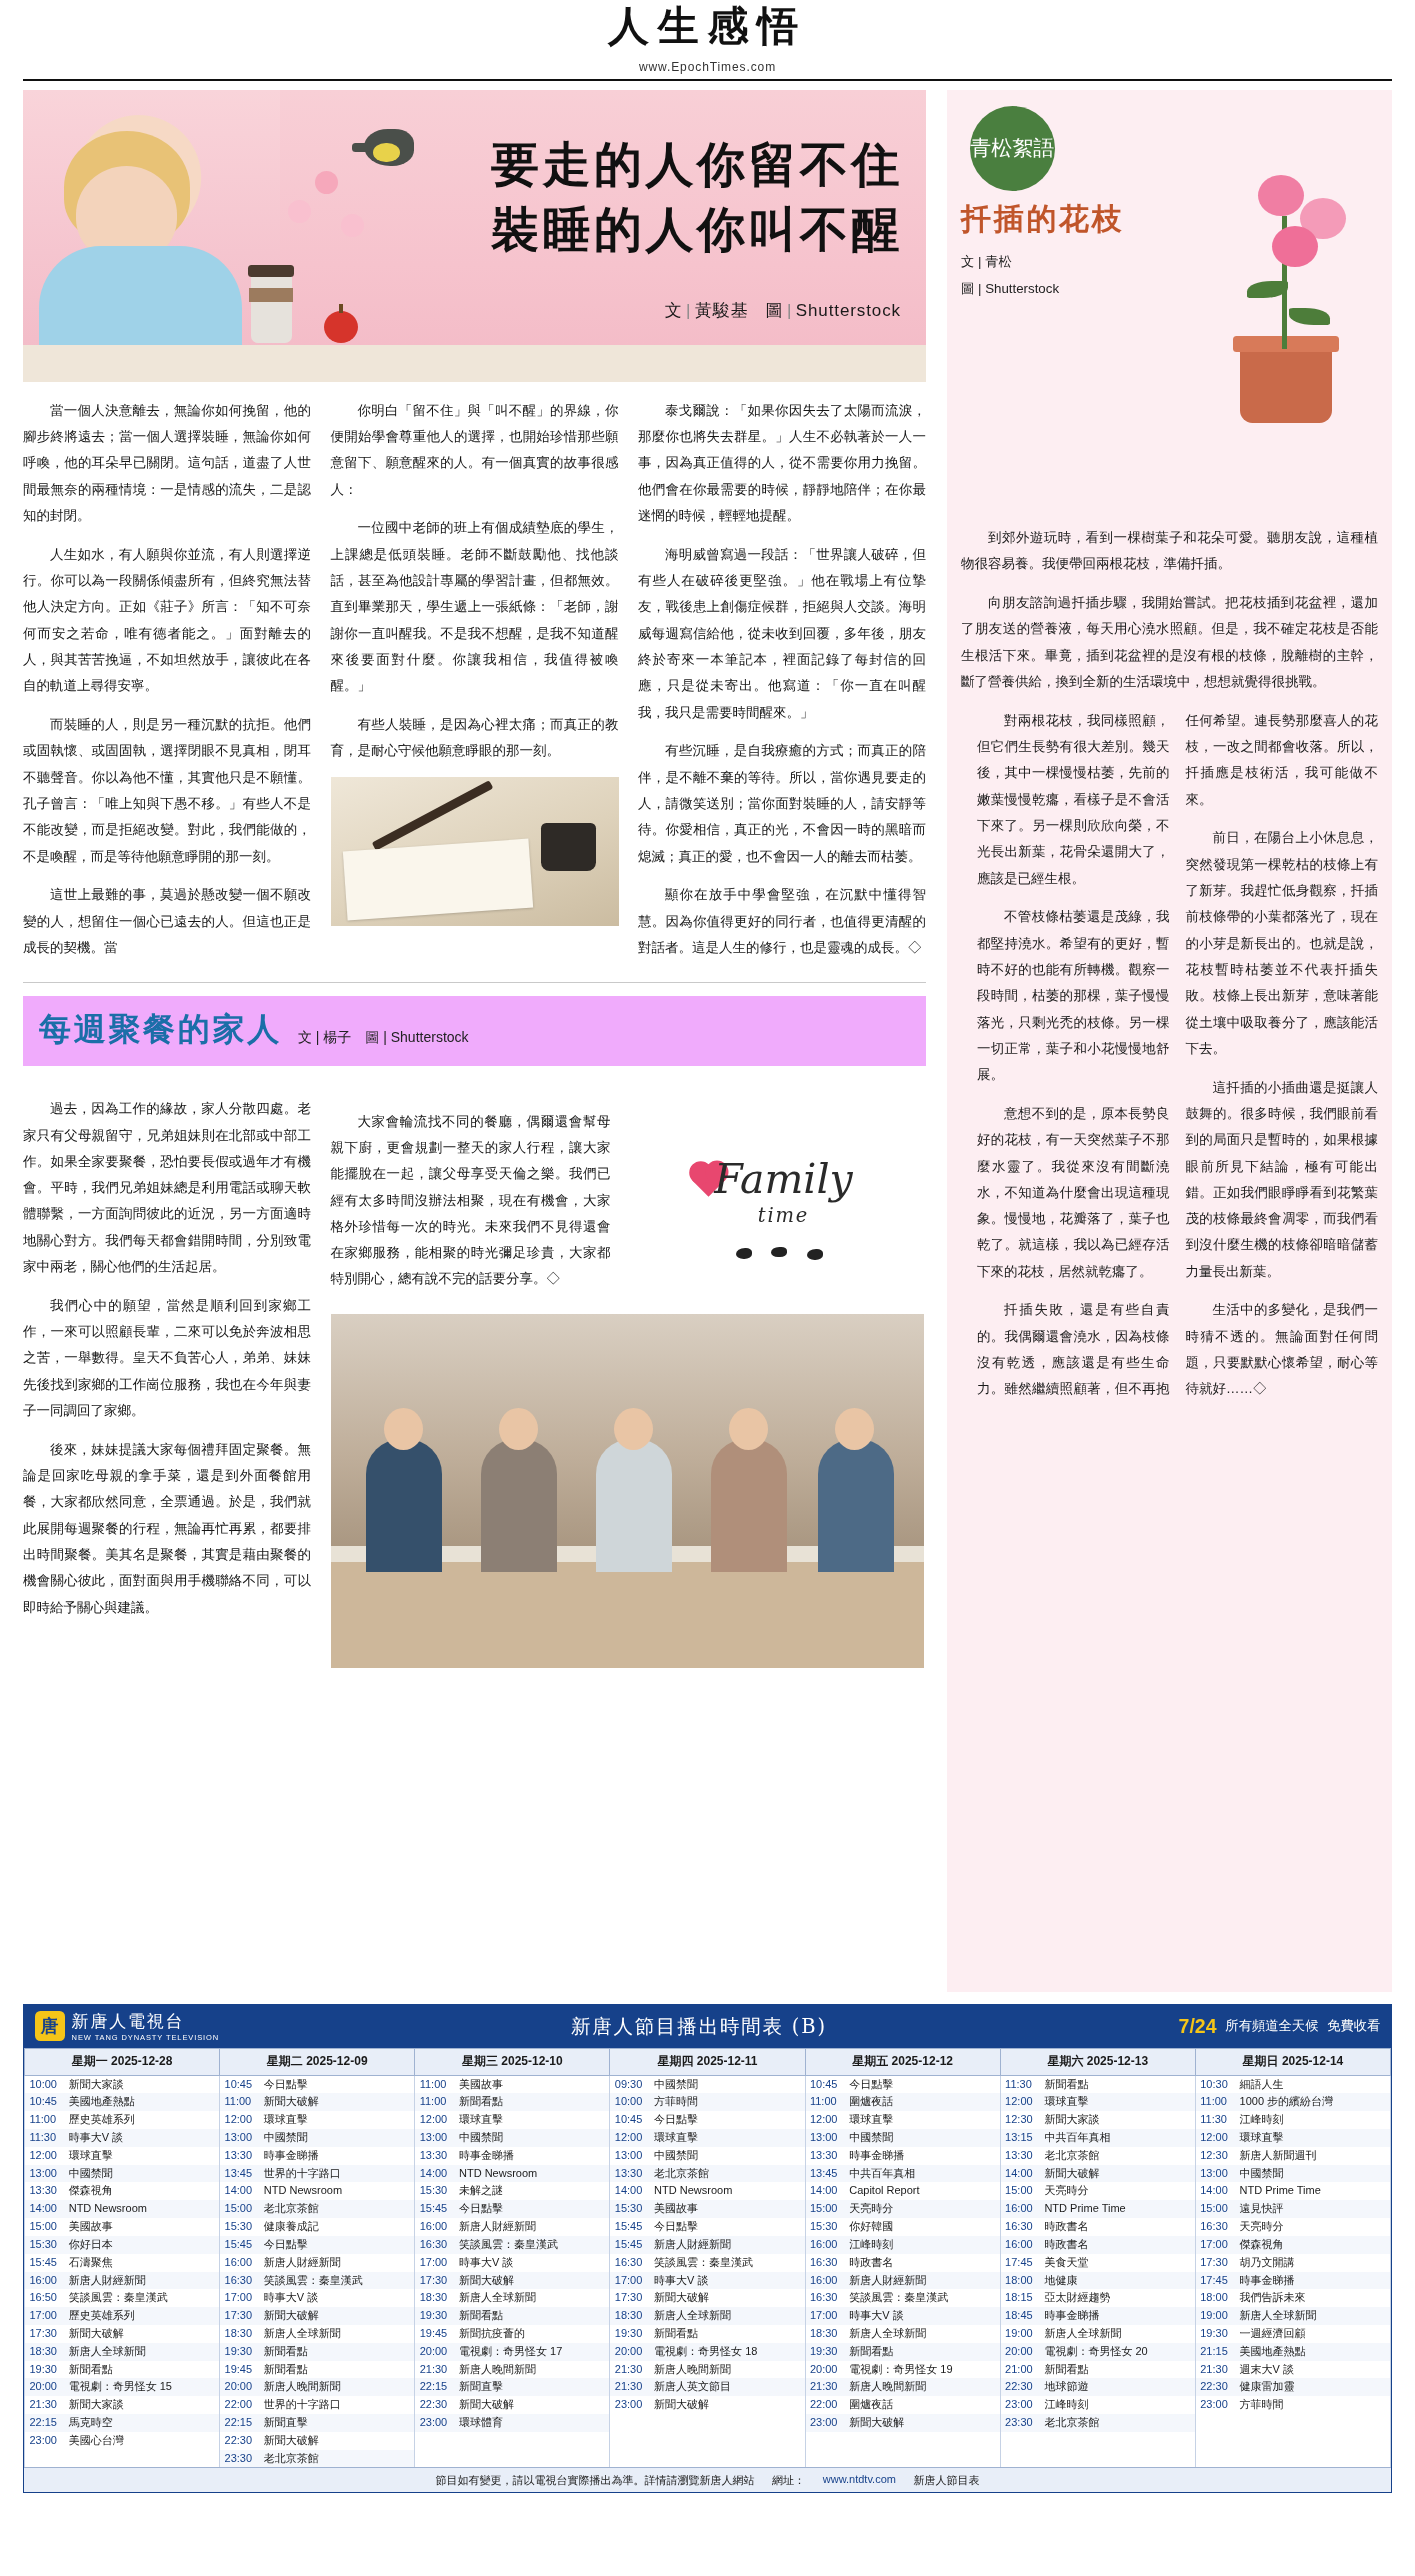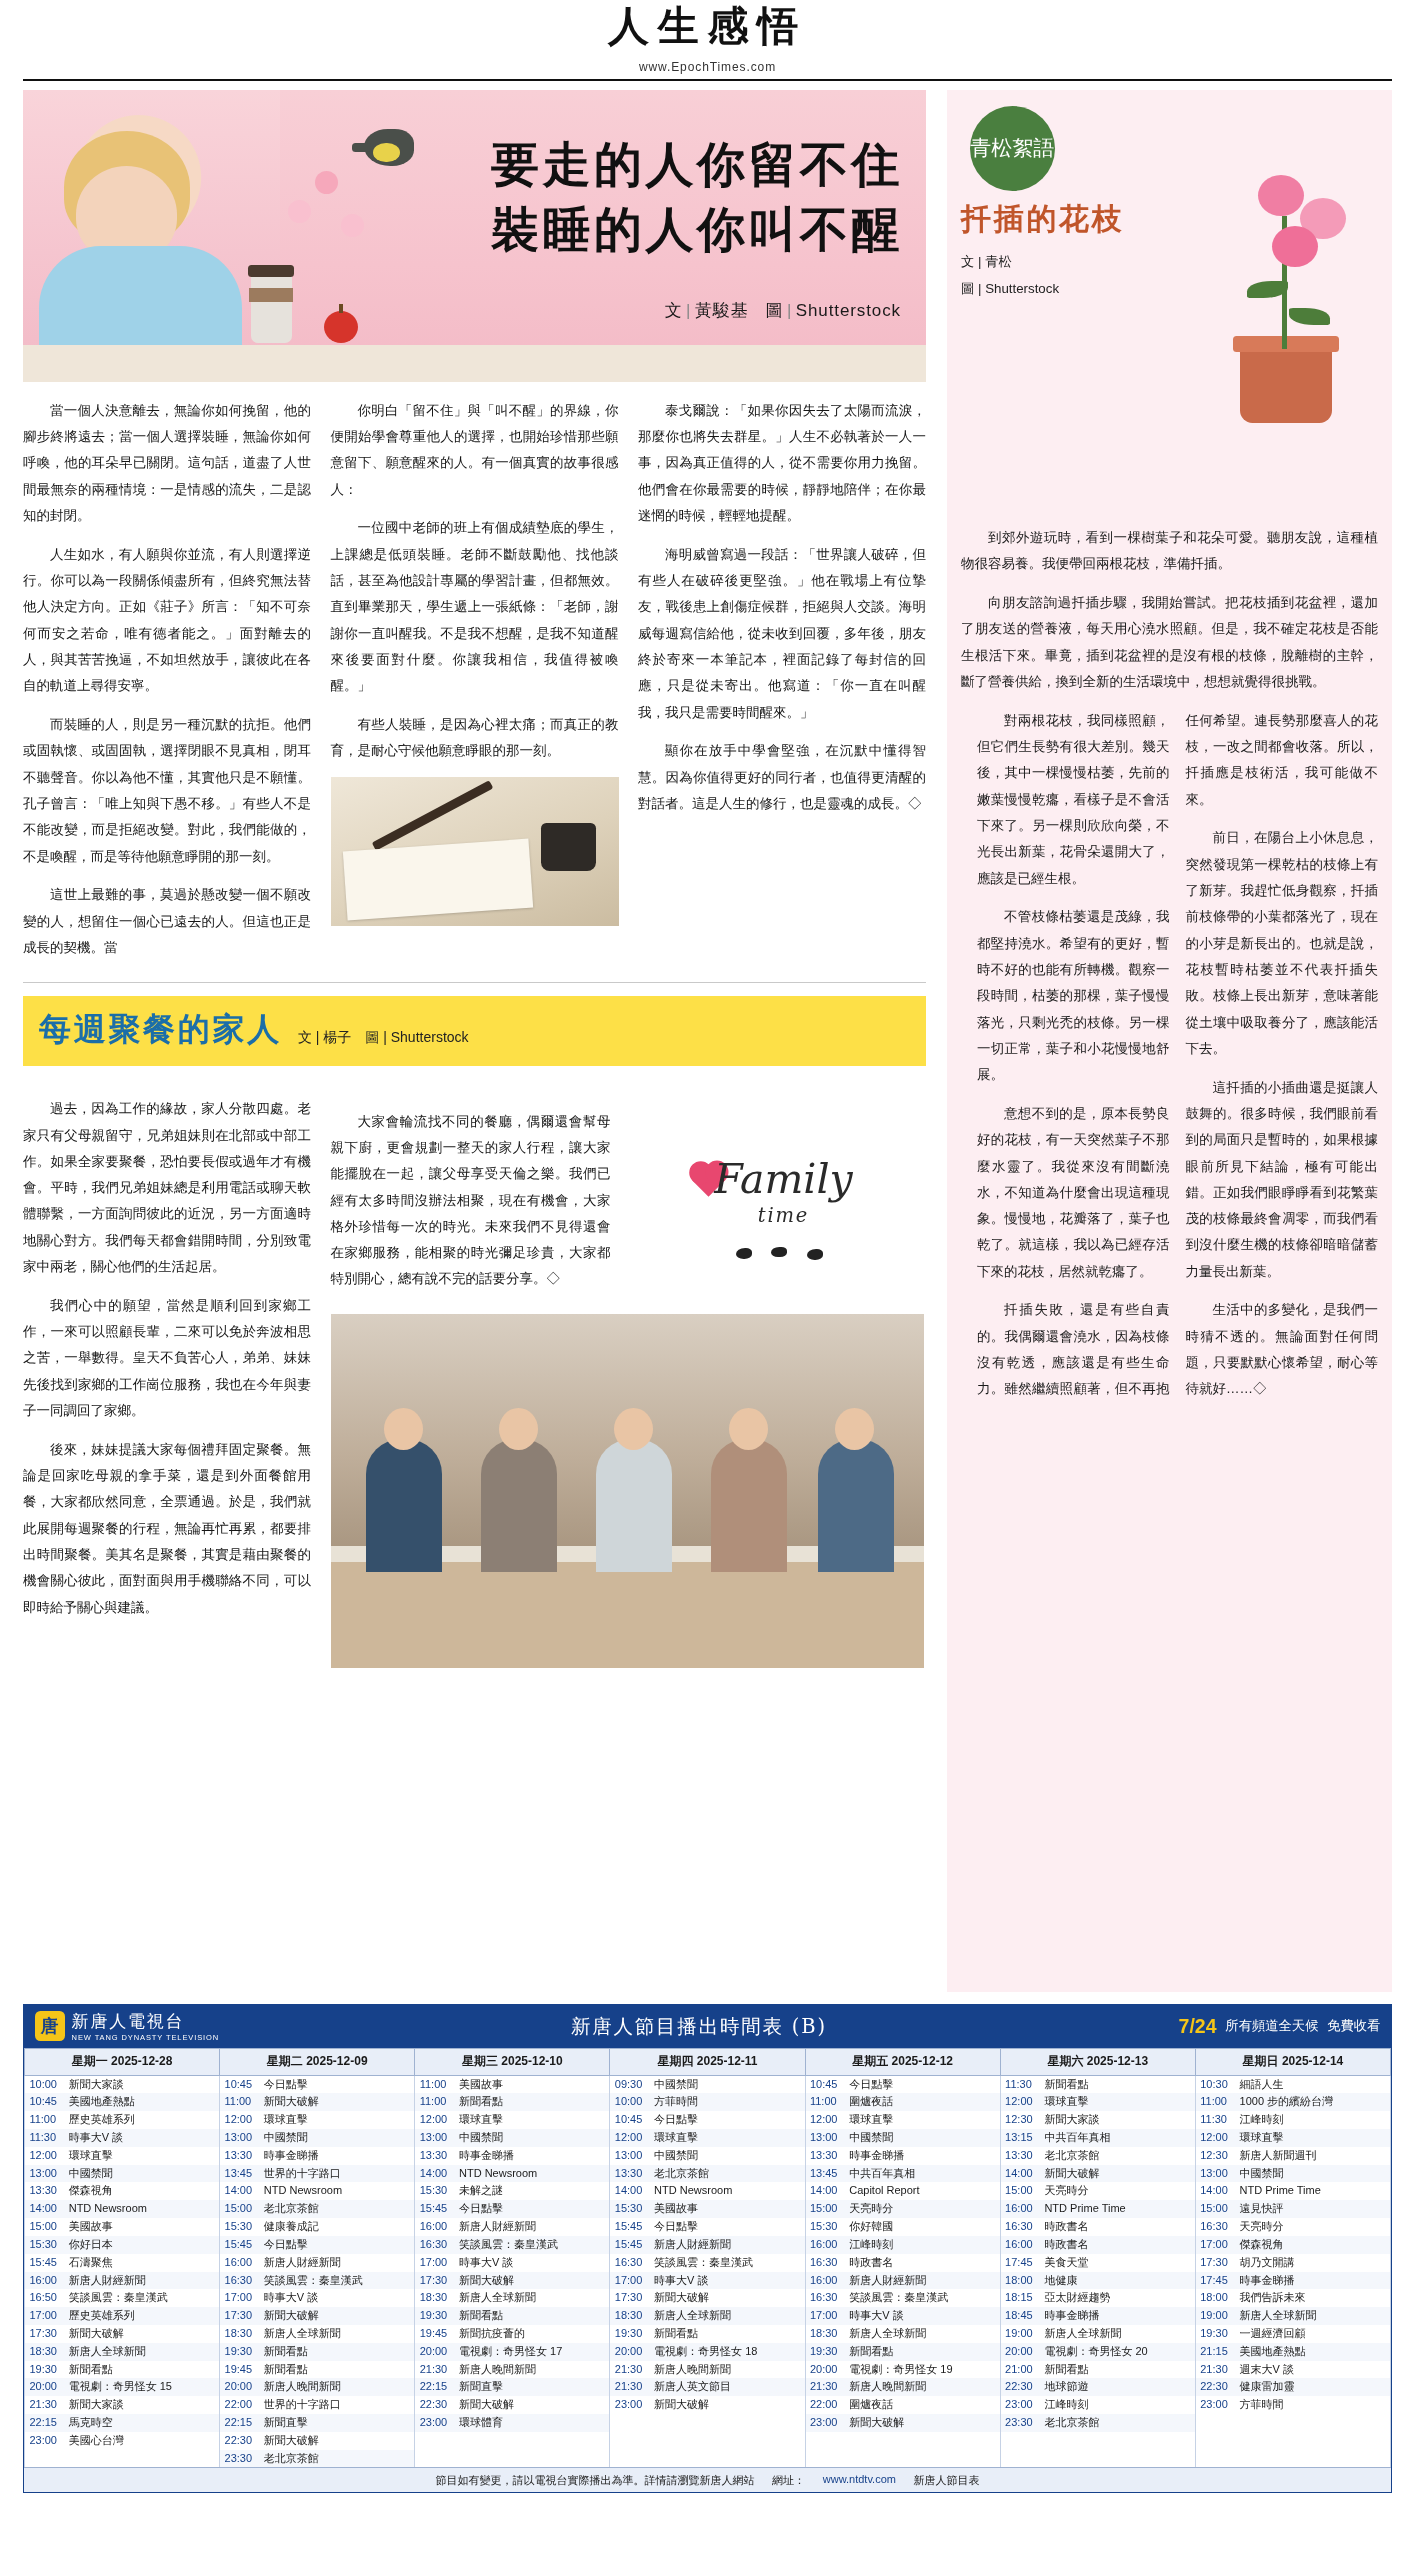--- a/index.html
+++ b/index.html
@@ -56,21 +56,21 @@
   .artA { display:flex; gap:19.5px; margin-top:16px; }
   .tcol { width:288px; font-size:13.5px; line-height:1.95; text-align:justify; color:#161616; }
   .tcol p { margin:0 0 12.4px 0; text-indent:2em; }
   .inset-img { width:100%; height:149px; margin:5.3px 0 10.6px; background:linear-gradient(160deg,#efe7d8 0%, #ded2bb 55%, #cbbca1 100%); position:relative; overflow:hidden;}
   .inset-img .pen{position:absolute; left:35px; top:34px; width:133px; height:8.8px; background:#3b2d22; transform:rotate(-28deg); border-radius:2.7px;}
   .inset-img .paper{position:absolute; left:14px; bottom:12.4px; width:186px; height:69px; background:#faf6ec; transform:rotate(-4deg); box-shadow:0 0.9px 2.7px rgba(0,0,0,.2);}
   .inset-img .ink{position:absolute; right:23px; top:46px; width:55px; height:48px; background:#2e2a26; border-radius:5.3px 5.3px 8.8px 8.8px;}
 
   
   .art2 { margin-top:8.8px; border-top:0.9px solid #c9c9c9; padding-top:12.4px; }
-  .band2 { background:#fde047; padding:12.4px 16px 14px; display:flex; align-items:flex-end; gap:16px;}
+  .band2 { background:#f0abfc; padding:12.4px 16px 14px; display:flex; align-items:flex-end; gap:16px;}
   .band2 h2 { margin:0; font-family:"DejaVu Serif", serif; font-size:32px; letter-spacing:2.7px; color:#1b6ea8; font-weight:700;}
   .band2 .by { font-size:14px; color:#222; padding-bottom:5.3px;}
   .art2body { display:flex; gap:19.5px; margin-top:30px;}
   .familytime { width:265px; height:186px; border-radius:50%; background:#fff; position:relative; margin:3.5px auto 0; }
   .ft-script { position:absolute; left:0; right:0; top:55px; text-align:center; font-family:"DejaVu Serif", serif; font-style:italic; font-size:41px; color:#2a2a2a;}
   .ft-sub { position:absolute; left:0; right:0; top:104px; text-align:center; font-family:"DejaVu Serif", serif; font-style:italic; font-size:19.5px; color:#2a2a2a; letter-spacing:1.8px;}
   .ft-heart { position:absolute; left:46px; top:69px; width:23px; height:23px; background:#e8476f; transform:rotate(-45deg);}
   .ft-heart:before,.ft-heart:after{content:""; position:absolute; width:23px; height:23px; background:#e8476f; border-radius:50%;}
   .ft-heart:before{top:-11.5px; left:0;} .ft-heart:after{top:0; left:11.5px;}
   .ft-birds{position:absolute; left:85px; bottom:23px; width:97px; height:16px;}
@@ -168,20 +168,21 @@
           <p>有些人裝睡，是因為心裡太痛；而真正的教育，是耐心守候他願意睜眼的那一刻。</p>
           <div class="inset-img">
             <div class="pen"></div>
             <div class="paper"></div>
             <div class="ink"></div>
           </div>
         </div>
         <div class="tcol">
           <p>泰戈爾說：「如果你因失去了太陽而流淚，那麼你也將失去群星。」人生不必執著於一人一事，因為真正值得的人，從不需要你用力挽留。他們會在你最需要的時候，靜靜地陪伴；在你最迷惘的時候，輕輕地提醒。</p>
           <p>海明威曾寫過一段話：「世界讓人破碎，但有些人在破碎後更堅強。」他在戰場上有位摯友，戰後患上創傷症候群，拒絕與人交談。海明威每週寫信給他，從未收到回覆，多年後，朋友終於寄來一本筆記本，裡面記錄了每封信的回應，只是從未寄出。他寫道：「你一直在叫醒我，我只是需要時間醒來。」</p>
+          <p>有些沉睡，是自我療癒的方式；而真正的陪伴，是不離不棄的等待。所以，當你遇見要走的人，請微笑送別；當你面對裝睡的人，請安靜等待。你愛相信，真正的光，不會因一時的黑暗而熄滅；真正的愛，也不會因一人的離去而枯萎。</p>
           <p>顯你在放手中學會堅強，在沉默中懂得智慧。因為你值得更好的同行者，也值得更清醒的對話者。這是人生的修行，也是靈魂的成長。◇</p>
         </div>
       </div>
 
       <div class="art2">
         <div class="band2">
           <h2>每週聚餐的家人</h2>
           <div class="by">文 | 楊子　圖 | Shutterstock</div>
         </div>
         <div class="art2body">

